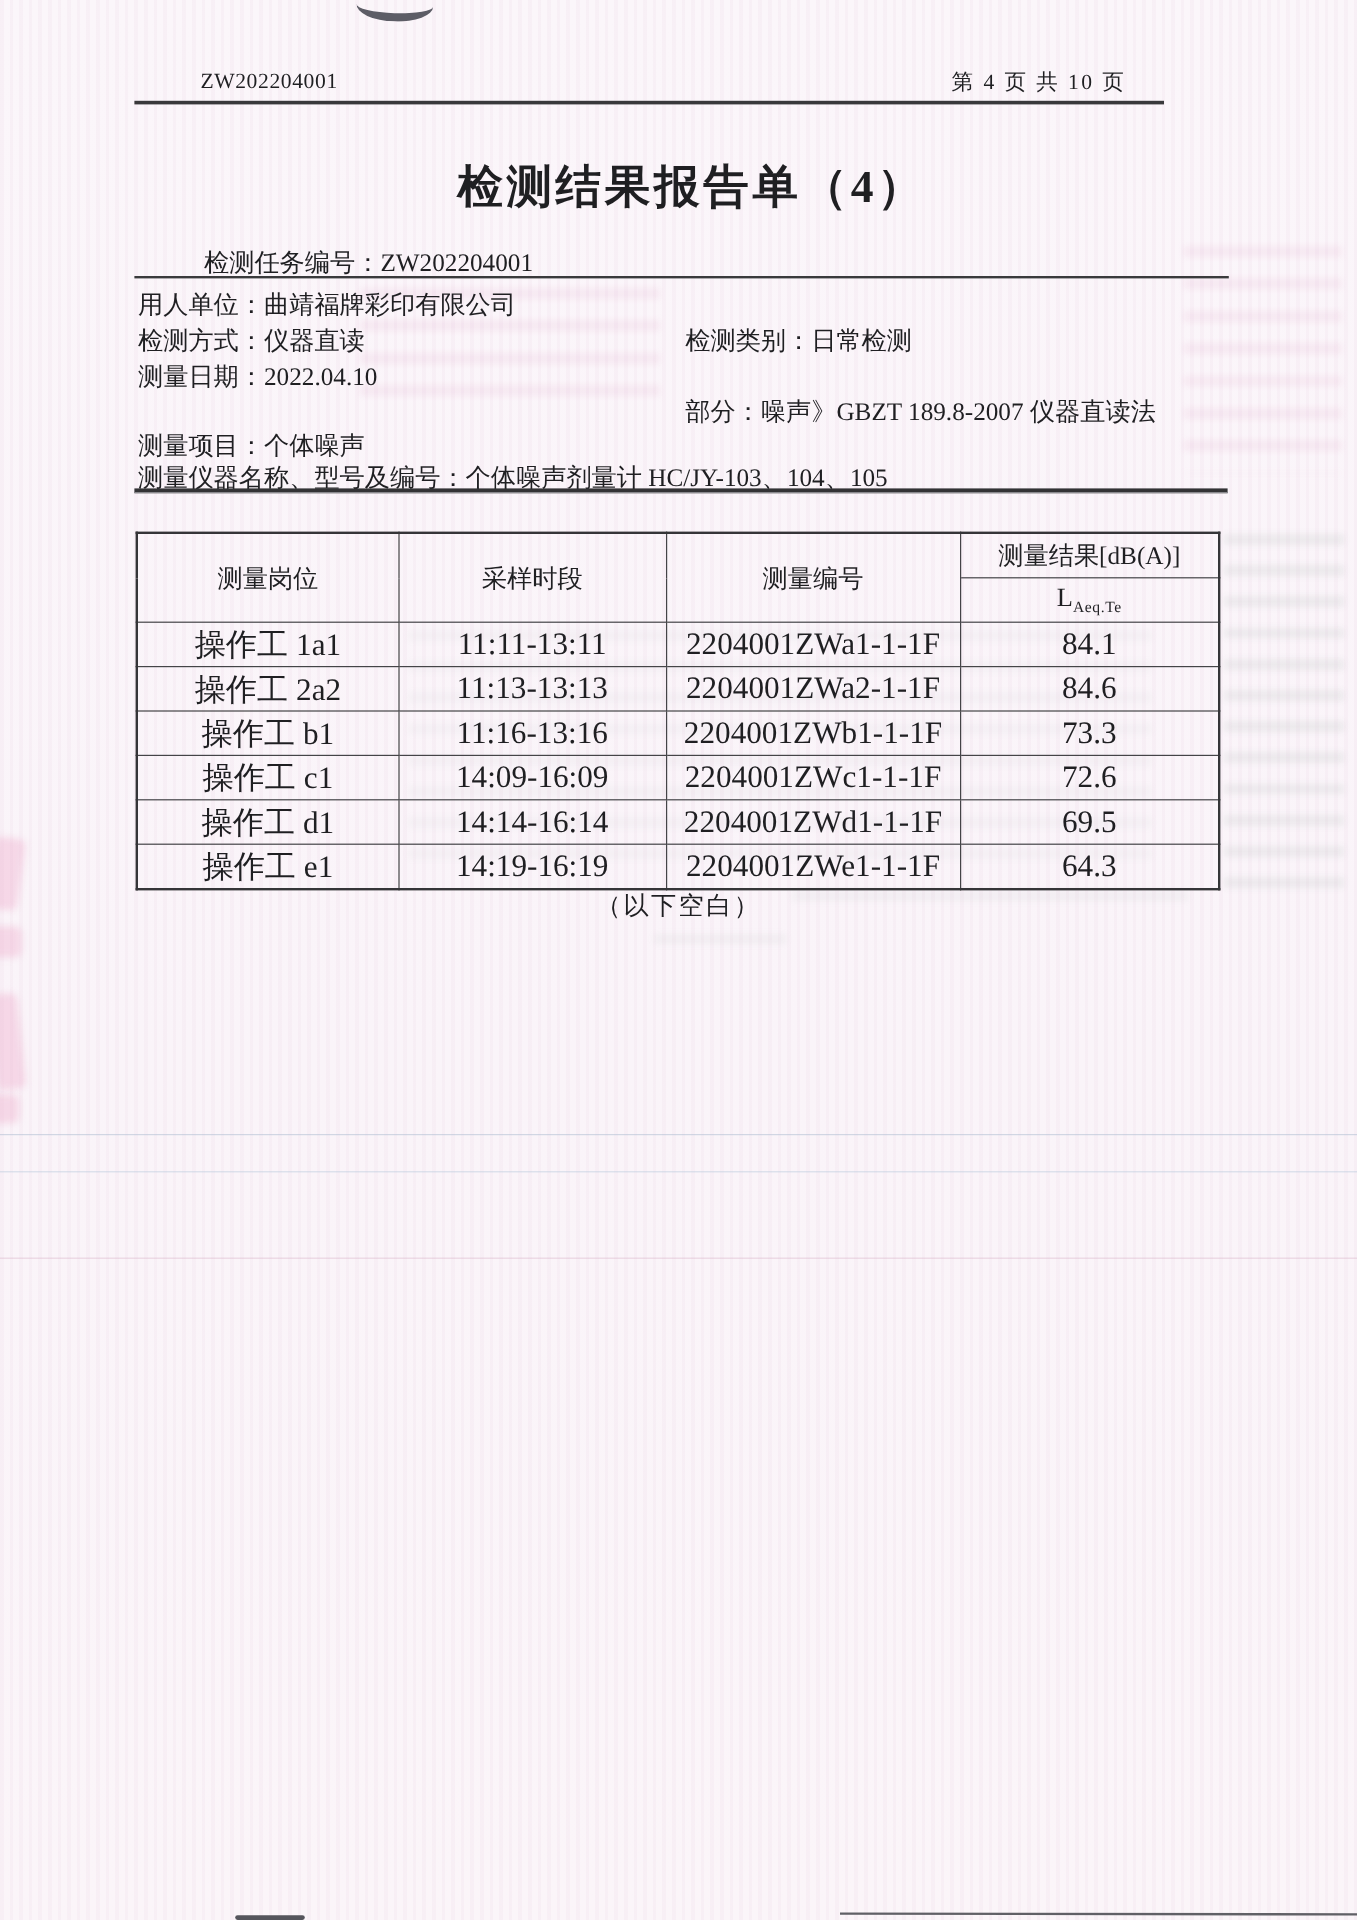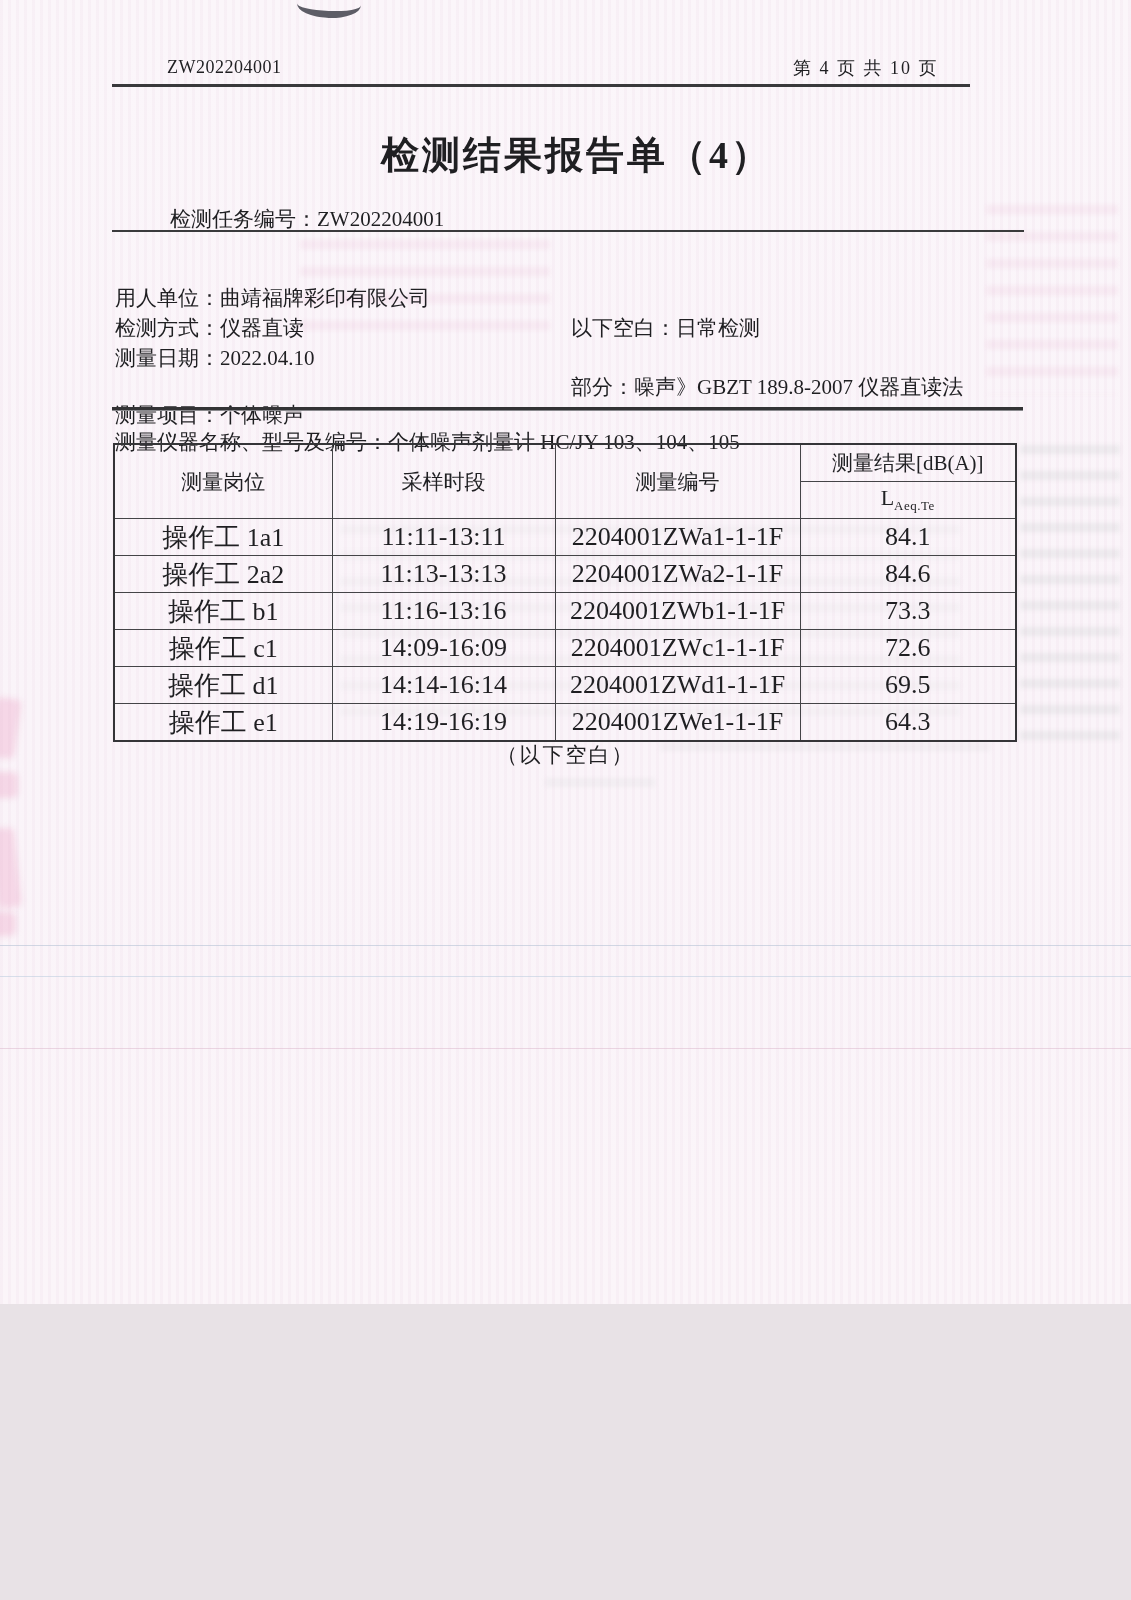--- a/index.html
+++ b/index.html
@@ -1,37 +1,37 @@
 <!DOCTYPE html>
 <html lang="zh"><head>
 <meta charset="utf-8">
 <style>
   html,body{margin:0;padding:0;background:#e8e2e6;}
   .page{
     position:relative;
-    width:1131px;height:1304px;
+    width:1131px;height:1600px;
     margin:0 auto;
     background:
       repeating-linear-gradient(90deg, rgba(242,228,238,.35) 0 3px, rgba(255,253,255,.0) 3px 8px),
       linear-gradient(180deg,#fbf6fa 0%,#faf4f9 55%,#fbf5f9 100%);
     font-family:"Liberation Serif","DejaVu Serif",serif;
     color:#1f1f22;
     overflow:hidden;
   }
   .abs{position:absolute;}
   
   .doc-no{left:167px;top:57px;font-size:18px;letter-spacing:.5px;}
   .page-indicator{left:793px;top:56px;font-size:18px;letter-spacing:2px;}
   .header-rule{left:112px;top:84px;width:858px;height:3px;background:#39393b;}
   
   .title{left:0;top:130px;width:1131px;text-align:center;font-size:38px;font-weight:bold;letter-spacing:3px;margin-left:11px;}
   
   .task-line{left:170px;top:205px;font-size:21px;}
   .task-rule{left:112px;top:230px;width:912px;height:2px;background:#3a3a3c;}
-  .info{font-size:21px;white-space:nowrap;margin-top:44px;}
+  .info{font-size:21px;white-space:nowrap;}
   .l-col{left:115px;}
   .r-col{left:571px;}
   .instr-rule{left:112px;top:407px;width:911px;height:3px;background:#333335;border-bottom:1px solid #8a8a8e;}
   
   .tbl-wrap{left:113px;top:443px;}
   table.results{border-collapse:collapse;table-layout:fixed;background:transparent;font-family:Liberation Serif, serif;}
   table.results col.c1{width:218px}
   table.results col.c2{width:223px}
   table.results col.c3{width:245px}
   table.results col.c4{width:216px}
@@ -104,21 +104,21 @@
   </div>
   <div class="abs task-rule"></div>
 
   <div class="abs info l-col" style="top:240px;">
     <span>用人单位：</span><span>曲靖福牌彩印有限公司</span>
   </div>
   <div class="abs info l-col" style="top:270px;text-align:center;">
     <span>检测方式：</span><span>仪器直读</span>
   </div>
   <div class="abs info r-col" style="top:270px;">
-    <span>以下空白：</span><span>日常检测</span>
+    <span>检测类别：</span><span>日常检测</span>
   </div>
   <div class="abs info l-col" style="top:300px;">
     <span>测量日期：</span><span>2022.04.10</span>
   </div>
   <div class="abs info r-col" style="top:329px;">
     <span>部分：噪声》GBZT 189.8-2007 仪器直读法</span>
   </div>
   <div class="abs info l-col" style="top:357px;">
     <span>测量项目：</span><span>个体噪声</span>
   </div>

